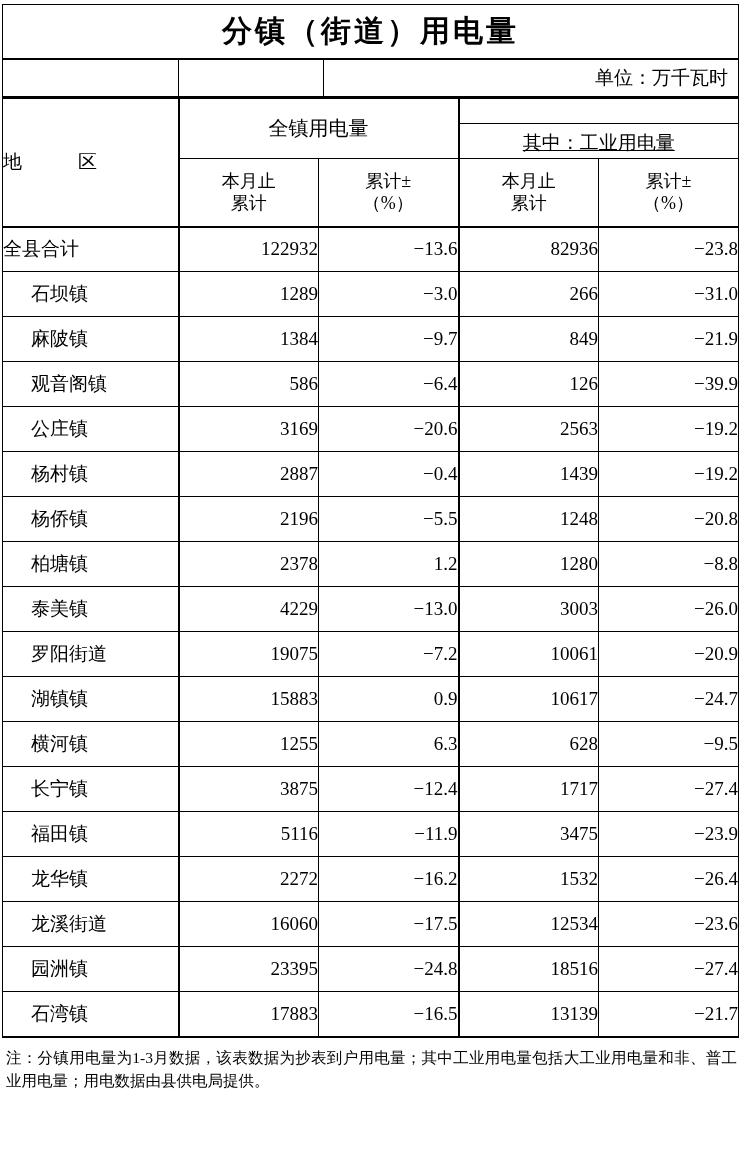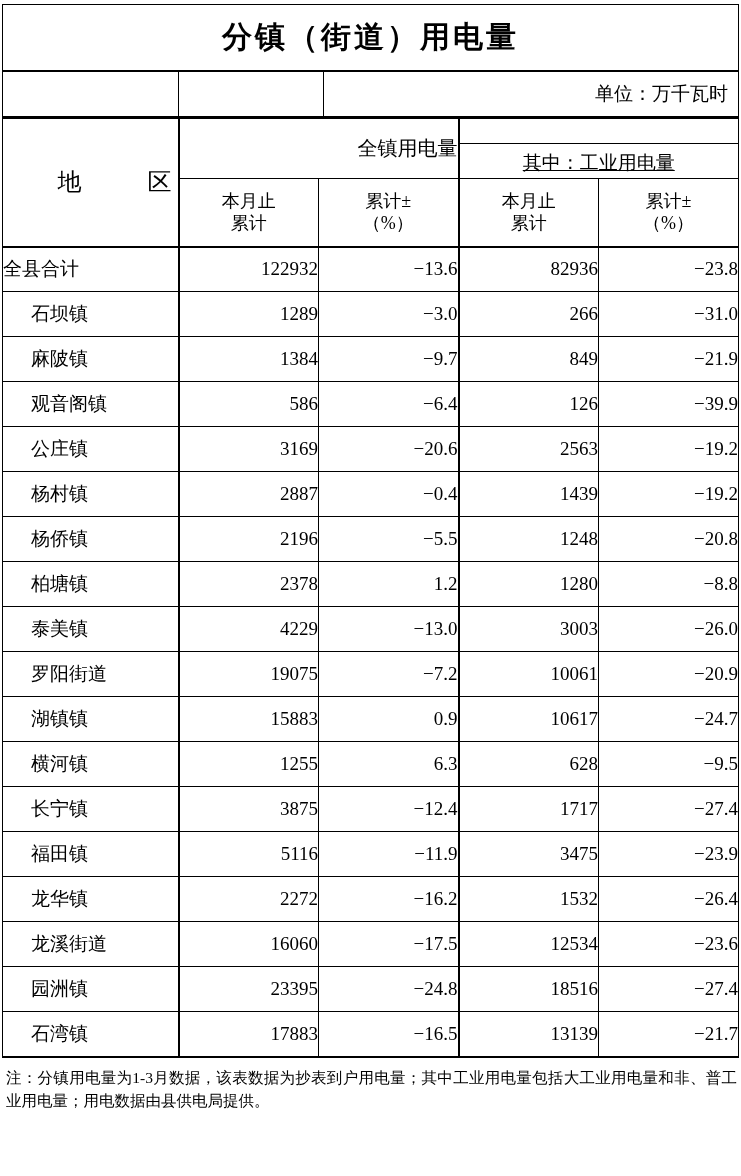--- a/index.html
+++ b/index.html
@@ -16,40 +16,40 @@
   }
   .sheet {
     width: 741px;
     height: 1176px;
     box-sizing: border-box;
     position: relative;
   }
 
   
   .title-row {
-    height: 68px;
+    height: 56px;
     border: 1px solid #000;
     border-bottom: 2px solid #000;
     box-sizing: border-box;
     display: flex;
     align-items: center;
     justify-content: center;
     margin: 4px 2px 0 2px;
   }
   .title-text {
     font-size: 30px;
     font-weight: bold;
     letter-spacing: 3px;
     font-family: "DejaVu Serif", "Liberation Serif", serif;
   }
 
   
   .unit-row {
     margin: 0 2px;
-    height: 46px;
+    height: 38px;
     box-sizing: border-box;
     border-left: 1px solid #000;
     border-right: 1px solid #000;
     border-bottom: 2px solid #000;
     display: flex;
     align-items: center;
   }
   .unit-cell-a { width: 176px; height: 100%; box-sizing: border-box; border-right: 1px solid #000; }
   .unit-cell-b { width: 145px; height: 100%; box-sizing: border-box; border-right: 1px solid #000; }
   .unit-cell-c {
@@ -74,30 +74,30 @@
     border: 1px solid #000;
     box-sizing: border-box;
     padding: 0;
     font-weight: normal;
   }
   .col-region { width: 176px; }
   .col-num { width: 140px; }
 
   .hdr-region {
     height: 128px;
-    text-align: right;
-    vertical-align: middle;
-    font-size: 24px;
+    text-align: left;
+    vertical-align: middle;
+    font-size: 19px;
     letter-spacing: 6px;
     border-right: 2px solid #000 !important;
     border-bottom: 2px solid #000 !important;
   }
   .hdr-group-total {
     height: 56px;
-    text-align: right;
+    text-align: center;
     vertical-align: middle;
     font-size: 20px;
   }
   .hdr-group-ind {
     height: 56px;
     text-align: center;
     vertical-align: middle;
     font-size: 19px;
     border-left: 2px solid #000 !important;
   }

